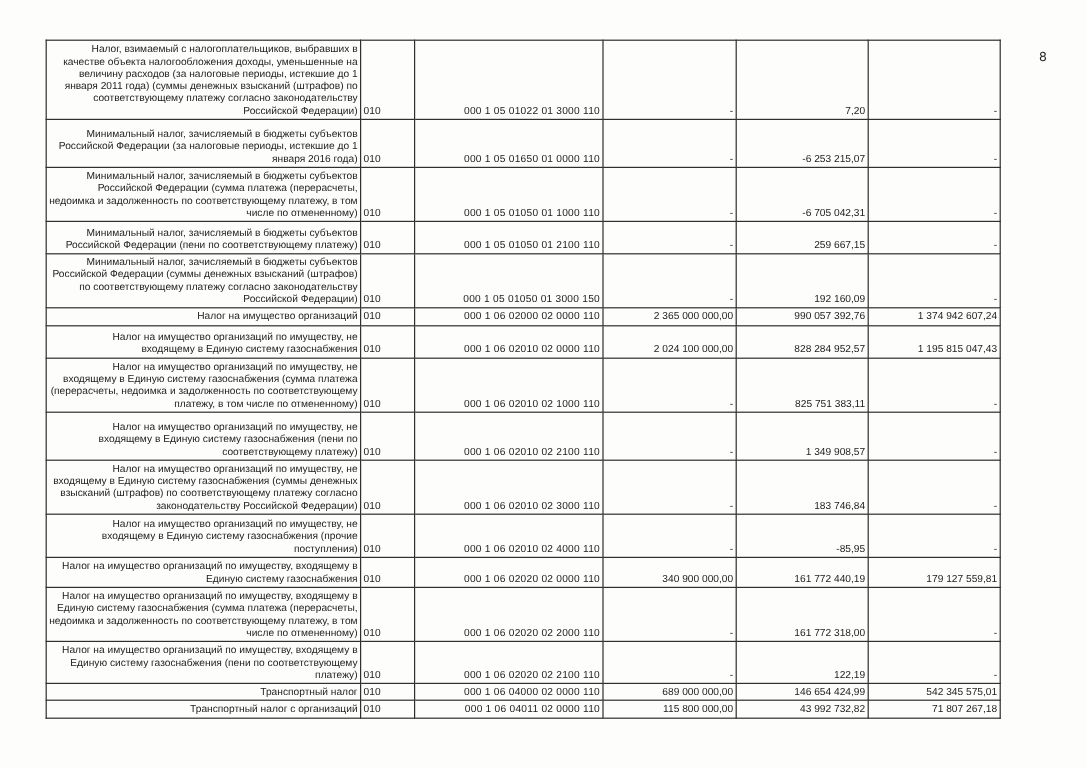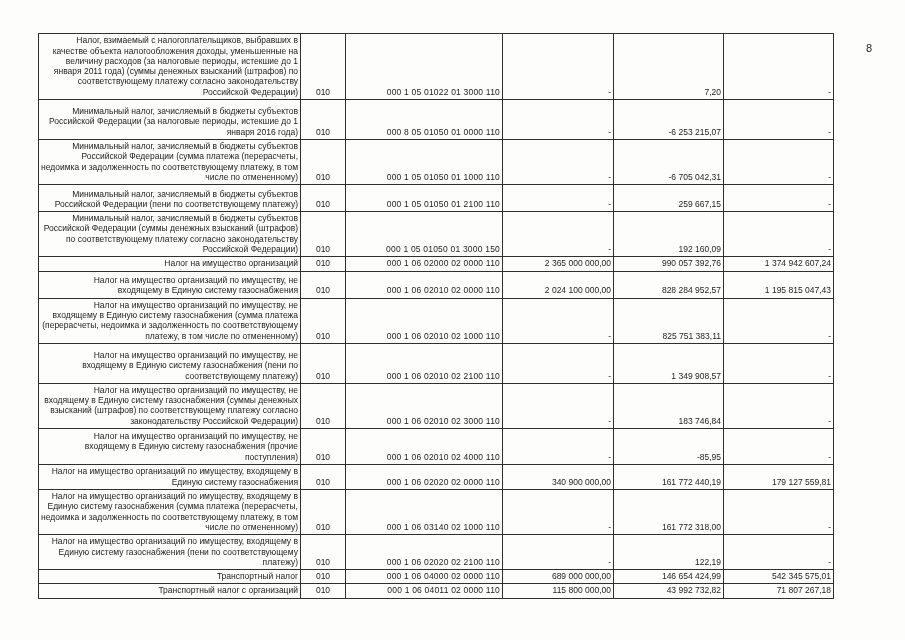--- a/index.html
+++ b/index.html
@@ -40,21 +40,21 @@
     color: #1c1c1c;
     overflow: hidden;
   }
   td.desc {
     padding-left: 4px;
     padding-right: 4px;
     text-indent: 9px;
     text-align: right;
   }
   td.code {
-    text-align: center;
+    text-align: left;
   }
   td.kbk {
     text-align: right;
     white-space: nowrap;
     letter-spacing: 0.2px;
   }
   td.num {
     text-align: right;
     padding-right: 3px;
     white-space: nowrap;
@@ -79,21 +79,21 @@
           <td class="desc">Налог, взимаемый с налогоплательщиков, выбравших в качестве объекта налогообложения доходы, уменьшенные на величину расходов (за налоговые периоды, истекшие до 1 января 2011 года) (суммы денежных взысканий (штрафов) по соответствующему платежу согласно законодательству Российской Федерации)</td>
           <td class="code">010</td>
           <td class="kbk">000 1 05 01022 01 3000 110</td>
           <td class="num">-</td>
           <td class="num">7,20</td>
           <td class="num">-</td>
         </tr>
         <tr style="height: 40px;">
           <td class="desc">Минимальный налог, зачисляемый в бюджеты субъектов Российской Федерации (за налоговые периоды, истекшие до 1 января 2016 года)</td>
           <td class="code">010</td>
-          <td class="kbk">000 8 05 01050 01 0000 110</td>
+          <td class="kbk">000 1 05 01650 01 0000 110</td>
           <td class="num">-</td>
           <td class="num">-6 253 215,07</td>
           <td class="num">-</td>
         </tr>
         <tr style="height: 44px;">
           <td class="desc">Минимальный налог, зачисляемый в бюджеты субъектов Российской Федерации (сумма платежа (перерасчеты, недоимка и задолженность по соответствующему платежу, в том числе по отмененному)</td>
           <td class="code">010</td>
           <td class="kbk">000 1 05 01050 01 1000 110</td>
           <td class="num">-</td>
           <td class="num">-6 705 042,31</td>
@@ -167,21 +167,21 @@
           <td class="desc">Налог на имущество организаций по имуществу, входящему в Единую систему газоснабжения</td>
           <td class="code">010</td>
           <td class="kbk">000 1 06 02020 02 0000 110</td>
           <td class="num">340 900 000,00</td>
           <td class="num">161 772 440,19</td>
           <td class="num">179 127 559,81</td>
         </tr>
         <tr style="height: 44px;">
           <td class="desc">Налог на имущество организаций по имуществу, входящему в Единую систему газоснабжения (сумма платежа (перерасчеты, недоимка и задолженность по соответствующему платежу, в том числе по отмененному)</td>
           <td class="code">010</td>
-          <td class="kbk">000 1 06 03140 02 1000 110</td>
+          <td class="kbk">000 1 06 02020 02 2000 110</td>
           <td class="num">-</td>
           <td class="num">161 772 318,00</td>
           <td class="num">-</td>
         </tr>
         <tr style="height: 34px;">
           <td class="desc">Налог на имущество организаций по имуществу, входящему в Единую систему газоснабжения (пени по соответствующему платежу)</td>
           <td class="code">010</td>
           <td class="kbk">000 1 06 02020 02 2100 110</td>
           <td class="num">-</td>
           <td class="num">122,19</td>

